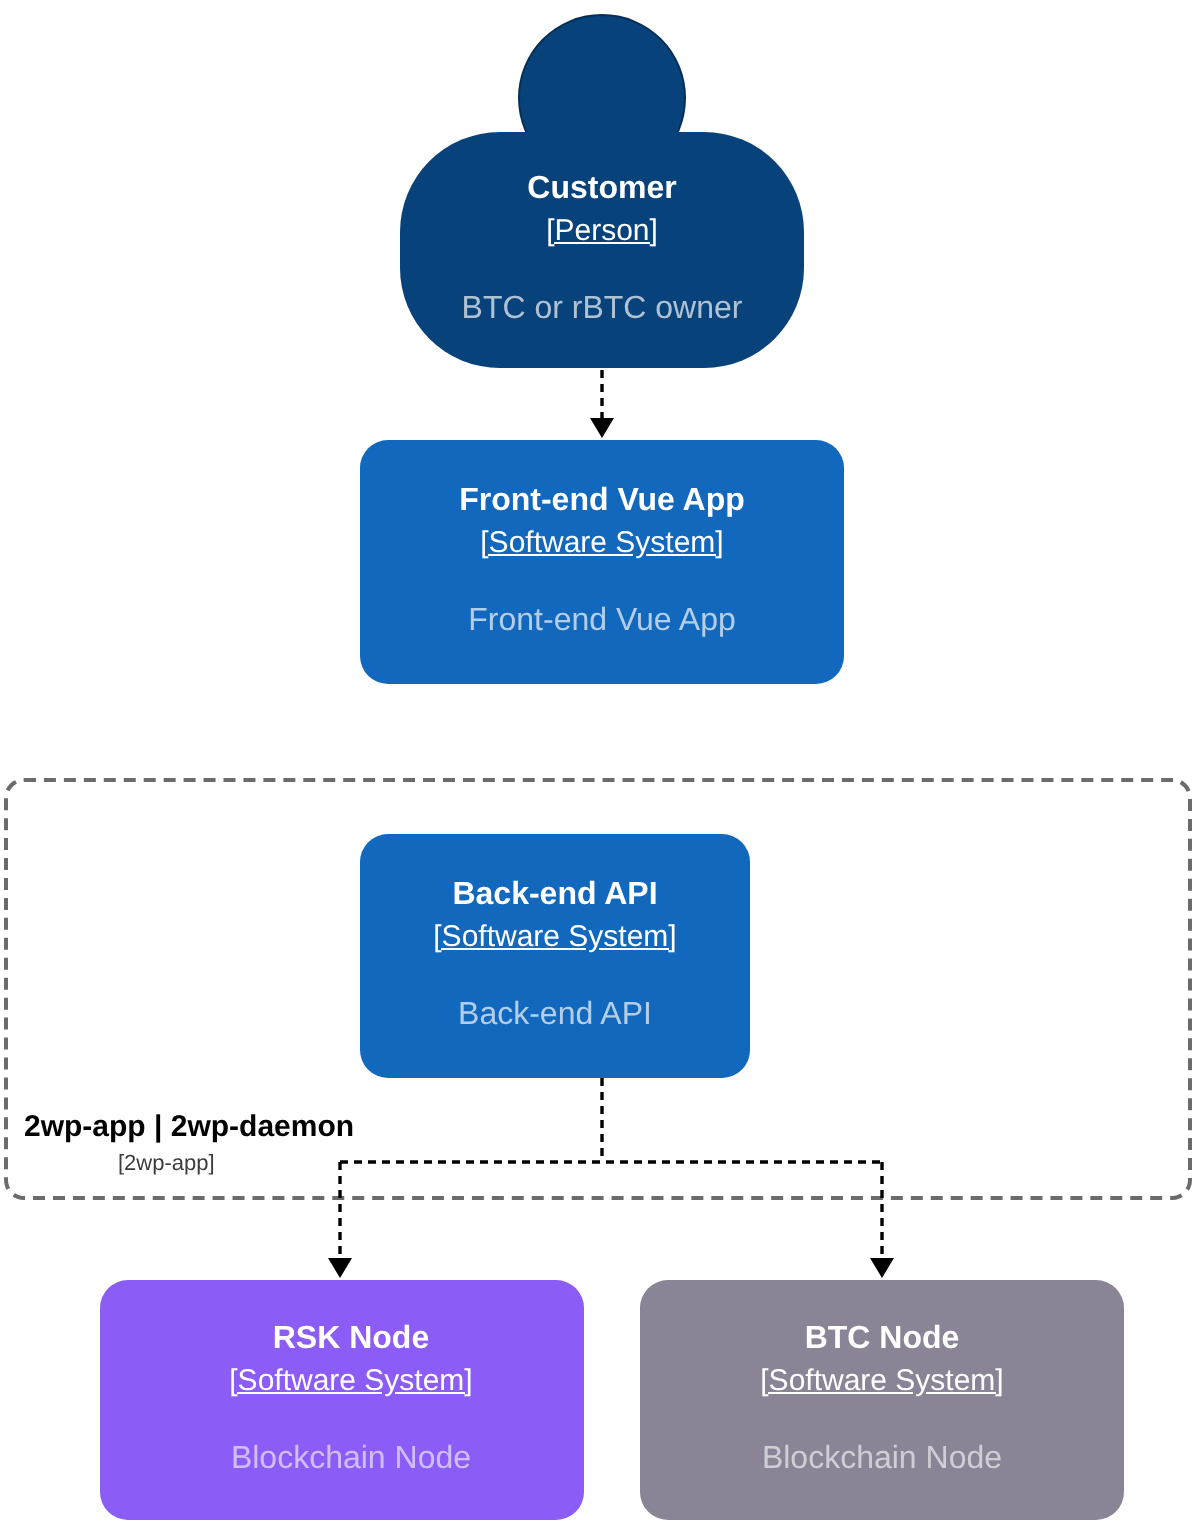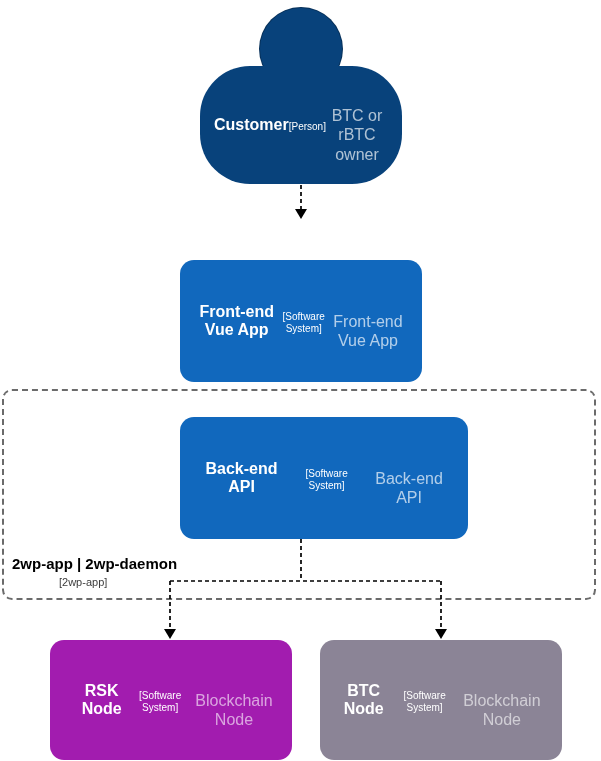--- a/index.html
+++ b/index.html
@@ -4,42 +4,42 @@
 <style>
   html,body{margin:0;padding:0;background:#ffffff;font-family:"Liberation Sans",sans-serif;}
   .canvas{position:relative;width:601px;height:761px;background:#ffffff;overflow:hidden;}
 
   
   .node{
     position:absolute;
     border-radius:14px;
     color:#ffffff;
     display:flex;
-    flex-direction:row;
+    flex-direction:column;
     align-items:center;
     justify-content:center;
     text-align:center;
     box-sizing:border-box;
     padding:0 14px;
   }
   .node .name{font-size:16px;font-weight:bold;line-height:1.15;}
-  .node .meta{font-size:10px;margin-top:3px;line-height:1.2;}
+  .node .meta{font-size:15px;margin-top:3px;line-height:1.2;text-decoration:underline;}
   .node .desc{font-size:16px;margin-top:20px;color:rgba(255,255,255,0.68);line-height:1.2;}
   .node.dim .desc{color:rgba(255,255,255,0.60);}
 
   
   .person-head{
     position:absolute;left:259px;top:7px;width:84px;height:84px;
     border-radius:50%;box-sizing:border-box;border:1px solid rgba(0,0,0,0.28);
   }
   .person-body{left:200px;top:66px;width:202px;height:118px;border-radius:50px;}
 
   
   .frontend{left:180px;top:220px;width:242px;height:122px;}
-  .backend{left:180px;top:417px;width:288px;height:122px;}
+  .backend{left:180px;top:417px;width:195px;height:122px;}
   .rsk{left:50px;top:640px;width:242px;height:120px;}
   .btc{left:320px;top:640px;width:242px;height:120px;}
 
   
   .boundary{
     position:absolute;left:2px;top:389px;width:594px;height:211px;
     border:2px dashed #6b6b6b;border-radius:10px;box-sizing:border-box;
   }
   .boundary-label{position:absolute;left:8px;top:164px;text-align:left;}
   .boundary-label .b-name{font-size:15px;font-weight:bold;color:#000000;line-height:1.2;}
@@ -62,33 +62,33 @@
     </div>
   </div>
 
   <div class="person-head" style="background: rgb(8, 66, 123);"></div>
   <div class="node person-body" style="background: rgb(8, 66, 123);">
     <div class="name">Customer</div>
     <div class="meta">[Person]</div>
     <div class="desc">BTC or rBTC owner</div>
   </div>
 
-  <div class="node frontend" style="background: rgb(17, 104, 189); margin-top: 40px;">
+  <div class="node frontend" style="background: rgb(17, 104, 189);">
     <div class="name">Front-end Vue App</div>
     <div class="meta">[Software System]</div>
     <div class="desc">Front-end Vue App</div>
   </div>
 
   <div class="node backend" style="background: rgb(17, 104, 189);">
     <div class="name">Back-end API</div>
     <div class="meta">[Software System]</div>
     <div class="desc">Back-end API</div>
   </div>
 
-  <div class="node dim rsk" style="background: #a21caf; padding-left: 23px;">
+  <div class="node dim rsk" style="background: #8b5cf6; padding-left: 23px;">
     <div class="name">RSK Node</div>
     <div class="meta">[Software System]</div>
     <div class="desc">Blockchain Node</div>
   </div>
 
   <div class="node dim btc" style="background: rgb(139, 132, 150);">
     <div class="name">BTC Node</div>
     <div class="meta">[Software System]</div>
     <div class="desc">Blockchain Node</div>
   </div>

